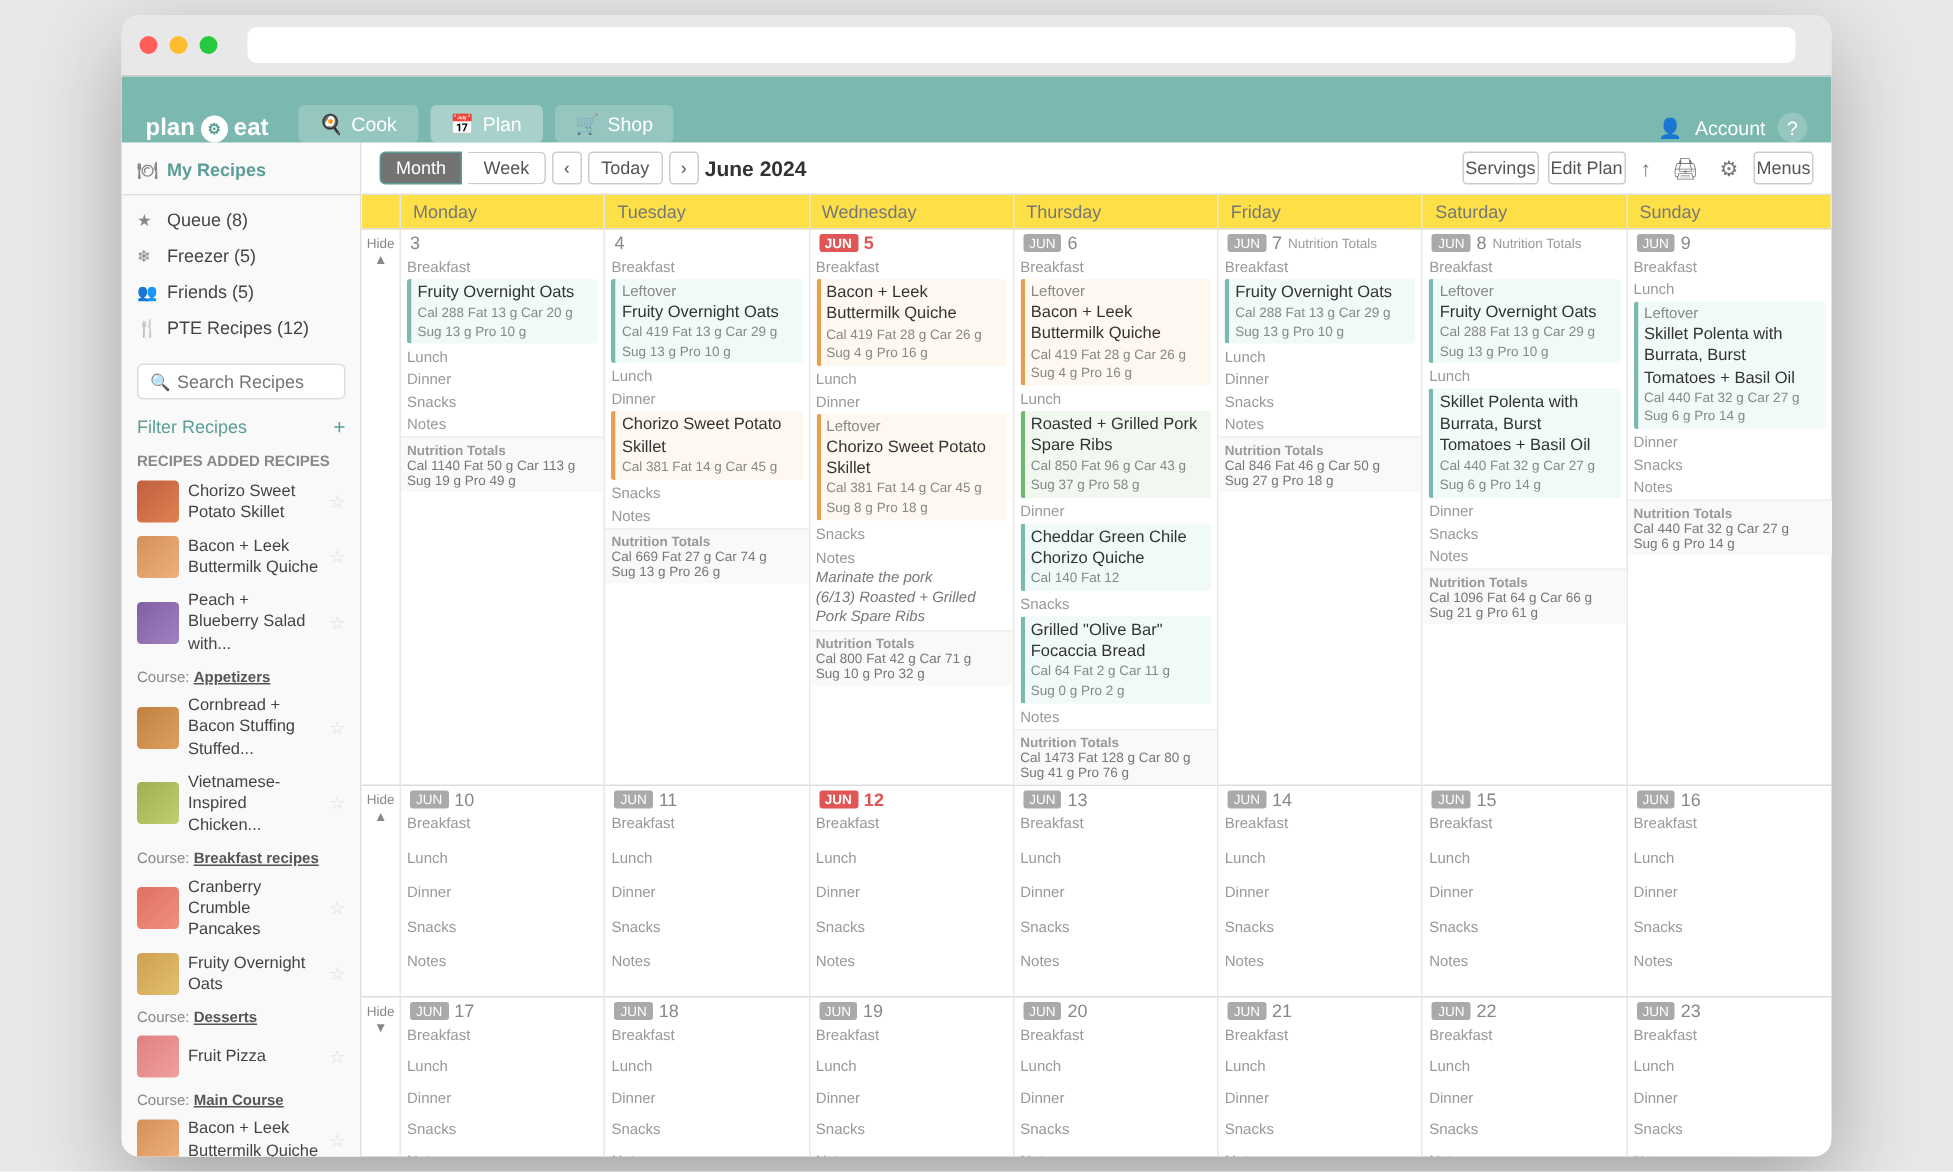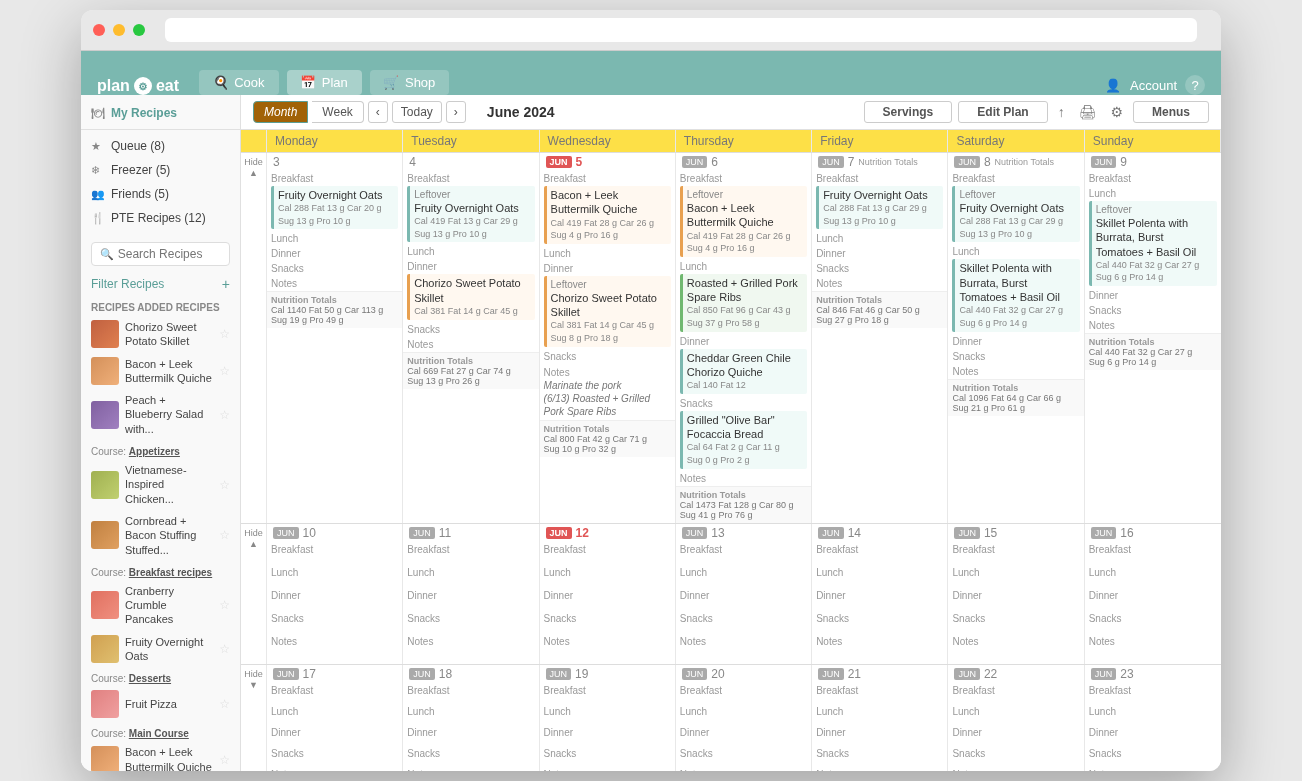--- a/index.html
+++ b/index.html
@@ -44,28 +44,28 @@
     .recipe-star { color: #ddd; font-size: 12px; cursor: pointer; }
     .course-label { padding: 6px 10px 2px; font-size: 10px; color: #888; }
     .course-label strong { color: #555; text-decoration: underline; }
     
     
     .calendar-area { flex: 1; display: flex; flex-direction: column; overflow: hidden; }
     
     
     .cal-toolbar { display: flex; align-items: center; padding: 6px 12px; background: white; border-bottom: 1px solid #e0e0e0; gap: 4px; }
     .view-btn { padding: 3px 10px; border: 1px solid #ccc; font-size: 12px; cursor: pointer; background: white; color: #555; }
-    .view-btn.active { background: #a16207; color: white; border-color: #5a9e97; font-style: italic; }
+    .view-btn.active { background: #737373; color: white; border-color: #5a9e97; }
     .view-btn:first-child { border-radius: 4px 0 0 4px; }
     .view-btn:nth-child(2) { border-radius: 0 4px 4px 0; border-left: none; }
     .nav-arrow { background: none; border: 1px solid #ccc; padding: 3px 7px; cursor: pointer; font-size: 12px; color: #555; border-radius: 3px; }
     .today-btn { background: none; border: 1px solid #ccc; padding: 3px 8px; cursor: pointer; font-size: 12px; color: #555; border-radius: 3px; }
-    .month-label { font-size: 14px; font-weight: 600; color: #333; margin-left: 17px; }
+    .month-label { font-size: 14px; font-weight: 600; color: #333; margin-left: 0; }
     .cal-toolbar-right { margin-left: auto; display: flex; align-items: center; gap: 6px; }
-    .tb-btn { background: white; border: 1px solid #ccc; padding: 3px 18px; cursor: pointer; font-size: 12px; color: #555; border-radius: 3px; font-weight: bold; }
+    .tb-btn { background: white; border: 1px solid #ccc; padding: 3px 1px; cursor: pointer; font-size: 12px; color: #555; border-radius: 3px; }
     .tb-icon { background: none; border: none; cursor: pointer; color: #777; font-size: 14px; padding: 2px 4px; }
     
     
     .cal-grid { flex: 1; overflow-y: auto; }
     .cal-header-row { display: grid; grid-template-columns: 26px repeat(7, 1fr); background: #fde047; border-bottom: 1px solid #ddd; }
     .cal-header-cell { padding: 4px 8px; font-size: 12px; color: #777; font-weight: 500; border-right: 1px solid #e8e8e8; text-align: left; }
     
     .week-row { display: grid; grid-template-columns: 26px repeat(7, 1fr); border-bottom: 1px solid #ddd; }
     .hide-btn-col { display: flex; flex-direction: column; align-items: center; padding-top: 4px; font-size: 9px; color: #888; border-right: 1px solid #e8e8e8; cursor: pointer; gap: 1px; }
     .day-col { border-right: 1px solid #e8e8e8; min-height: 140px; display: flex; flex-direction: column; font-size: 11px; }
@@ -183,27 +183,27 @@
           <span class="recipe-star">☆</span>
         </div>
         <div class="recipe-item">
           <div class="recipe-thumb" style="background:linear-gradient(135deg,#8060a0,#a080c0);"></div>
           <div class="recipe-name">Peach + Blueberry Salad with...</div>
           <span class="recipe-star">☆</span>
         </div>
 
         <div class="course-label">Course: <strong>Appetizers</strong></div>
         <div class="recipe-item">
+          <div class="recipe-thumb" style="background:linear-gradient(135deg,#c08040,#e0a060);"></div>
+          <div class="recipe-name">Cornbread + Bacon Stuffing Stuffed...</div>
+          <span class="recipe-star">☆</span>
+        </div>
+        <div class="recipe-item">
           <div class="recipe-thumb" style="background:linear-gradient(135deg,#a0b050,#c0d070);"></div>
           <div class="recipe-name">Vietnamese-Inspired Chicken...</div>
-          <span class="recipe-star">☆</span>
-        </div>
-        <div class="recipe-item">
-          <div class="recipe-thumb" style="background:linear-gradient(135deg,#c08040,#e0a060);"></div>
-          <div class="recipe-name">Cornbread + Bacon Stuffing Stuffed...</div>
           <span class="recipe-star">☆</span>
         </div>
 
         <div class="course-label">Course: <strong>Breakfast recipes</strong></div>
         <div class="recipe-item">
           <div class="recipe-thumb" style="background:linear-gradient(135deg,#e07060,#f09080);"></div>
           <div class="recipe-name">Cranberry Crumble Pancakes</div>
           <span class="recipe-star">☆</span>
         </div>
         <div class="recipe-item">

